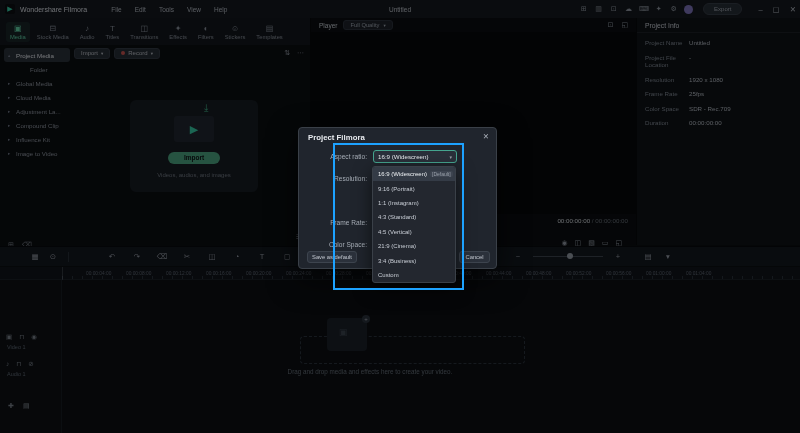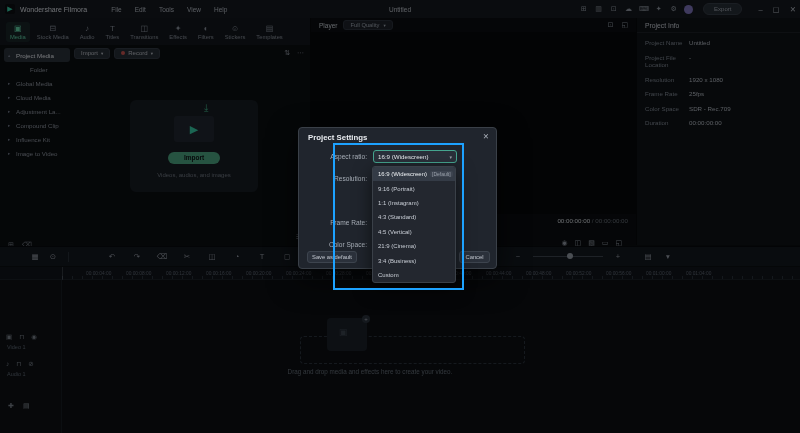--- a/index.html
+++ b/index.html
@@ -425,21 +425,21 @@
     <div class="tl-card">
       <span class="pic">▣</span>
       <span class="plus">+</span>
     </div>
     <div class="tl-hint">Drag and drop media and effects here to create your video.</div>
   </div>
 
   <div class="dim"></div>
 
   <div class="dialog">
-    <div class="dlg-title">Project Settings</div>
+    <div class="dlg-title">Project Filmora</div>
     <div class="dlg-close">✕</div>
 
     <div class="dlg-label" style="top:25px;">Aspect ratio:</div>
     <div class="combo">
       <span class="val">16:9 (Widescreen)</span>
       <span class="chev">▾</span>
     </div>
     <div class="dlg-label" style="top:47px;">Resolution:</div>
     <div class="dlg-label" style="top:91px;">Frame Rate:</div>
     <div class="dlg-label" style="top:113px;">Color Space:</div>

